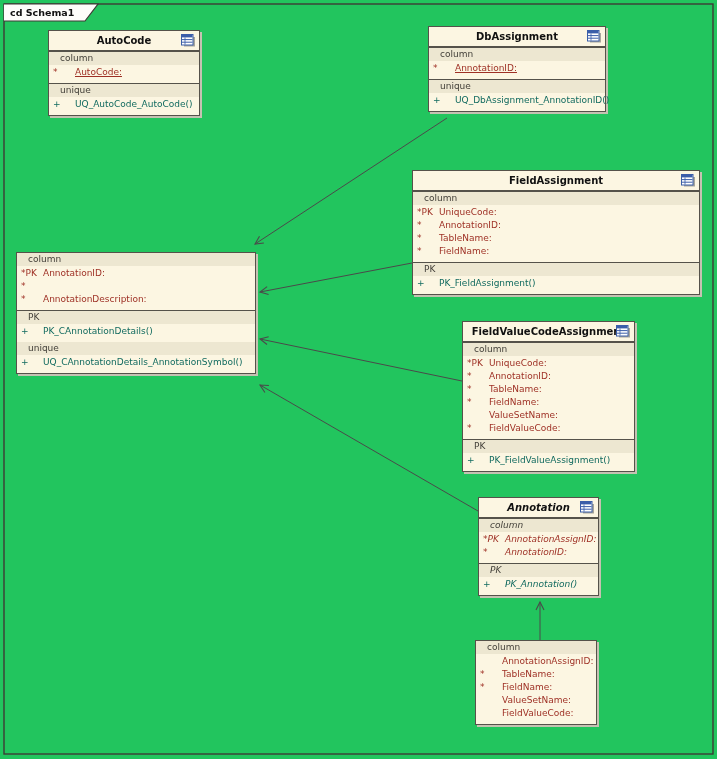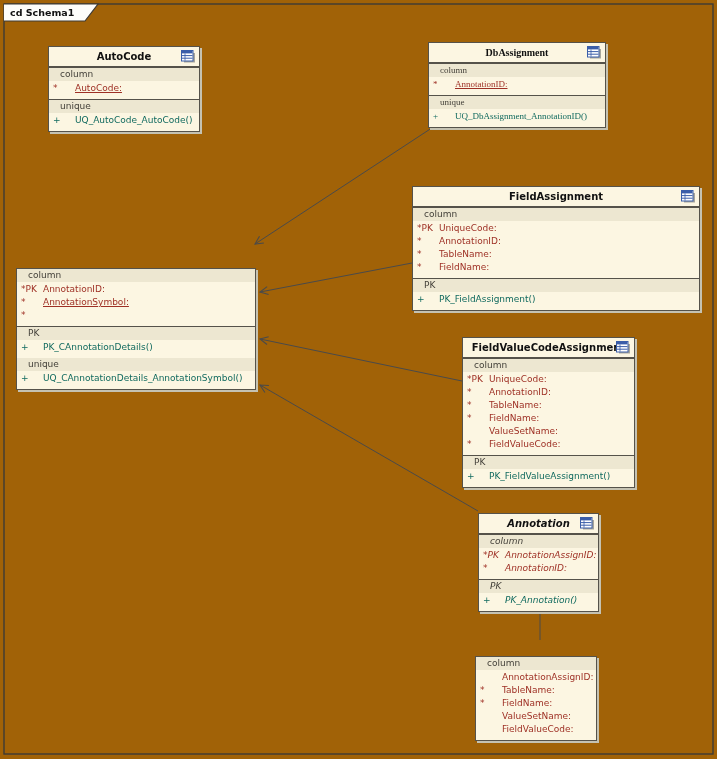--- a/index.html
+++ b/index.html
@@ -1,24 +1,24 @@
 <!DOCTYPE html>
 <html style="--box-fill: #FCF6E2; --strip-fill: #EDE7D1; --box-border: #55524A; --attr-red: #9E3025; --op-teal: #116A5F; --line-col: #4A4A4A;"><head>
 <meta charset="utf-8">
 <style>
   :root{
     --box-fill:#FCF6E2; --strip-fill:#EDE7D1; --box-border:#55524A;
     --attr-red:#9E3025; --op-teal:#116A5F; --line-col:#4A4A4A; --shadow:#C5C2B2;
   }
   *{margin:0;padding:0;box-sizing:border-box;}
   body{font-family:"DejaVu Sans","Liberation Sans",sans-serif;background:#fff;}
-  #stage{position:relative;width:717px;height:759px;background:#a16207;overflow:hidden;}
+  #stage{position:relative;width:717px;height:759px;background:#22c55e;overflow:hidden;}
   #wires{position:absolute;left:0;top:0;width:717px;height:759px;}
   #tab-label{position:absolute;left:10px;top:7px;font-size:9.5px;font-weight:bold;color:#111;}
-  #entities{position:absolute;left:0;top:16px;width:717px;height:726px;}
+  #entities{position:absolute;left:0;top:0;width:717px;height:726px;}
   .entity{position:absolute;background:var(--box-fill);border:1px solid var(--box-border);
     box-shadow:2px 2px 0 var(--shadow);font-size:9px;color:#222;}
   .titlebar{position:relative;height:20px;border-bottom:1px solid var(--box-border);
     display:flex;align-items:center;justify-content:center;}
   .titlebar .ttl{font-size:10px;font-weight:bold;color:#111;white-space:nowrap;}
   .tbl-icon{position:absolute;right:3px;top:3px;width:15px;height:13px;}
   .comp{border-top:1px solid var(--box-border);}
   .comp:first-of-type{border-top:none;}
   .strip{background:var(--strip-fill);padding:0 11px;height:13px;line-height:13px;
     font-size:9px;color:#44413A;}
@@ -77,21 +77,21 @@
         <div class="comp">
           <div class="strip">unique</div>
           <div class="rows">
             <div class="row">
               <span class="pfx teal">+</span>
               <span class="nm teal">UQ_AutoCode_AutoCode()</span>
             </div>
           </div>
         </div>
       </div>
-      <div class="entity" style="left: 428px; top: 26px; width: 178px; font-family: Liberation Serif, serif;">
+      <div class="entity" style="left: 428px; top: 26px; width: 178px;">
         <div class="titlebar">
           <span class="ttl">DbAssignment</span>
           <svg class="tbl-icon" viewBox="0 0 15 13">
             <rect x="3" y="3" width="11" height="9.5" fill="#A8A69B"></rect>
             <rect x="0.5" y="0.5" width="11.5" height="10.5" fill="#FFFFFF" stroke="#3B5EA9"></rect>
             <rect x="1" y="1" width="10.5" height="2.4" fill="#3B5EA9"></rect>
             <line x1="1" y1="5.6" x2="11.5" y2="5.6" stroke="#3B5EA9" stroke-width="1"></line>
             <line x1="1" y1="8.2" x2="11.5" y2="8.2" stroke="#3B5EA9" stroke-width="1"></line>
             <line x1="4" y1="3.4" x2="4" y2="10.6" stroke="#3B5EA9" stroke-width="0.8"></line>
           </svg>
@@ -161,24 +161,24 @@
       <div class="entity" style="left: 16px; top: 252px; width: 240px;">
         <div class="comp">
           <div class="strip">column</div>
           <div class="rows">
             <div class="row">
               <span class="pfx red">*PK</span>
               <span class="nm red">AnnotationID:</span>
             </div>
             <div class="row">
               <span class="pfx red">*</span>
-              <span class="nm red u">AnnotationSymbol:</span>
-            </div>
-            <div class="row">
-              <span class="pfx red">*</span>
+            </div>
+            <div class="row">
+              <span class="pfx red">*</span>
+              <span class="nm red">AnnotationDescription:</span>
             </div>
           </div>
         </div>
         <div class="comp">
           <div class="strip">PK</div>
           <div class="rows">
             <div class="row">
               <span class="pfx teal">+</span>
               <span class="nm teal">PK_CAnnotationDetails()</span>
             </div>

